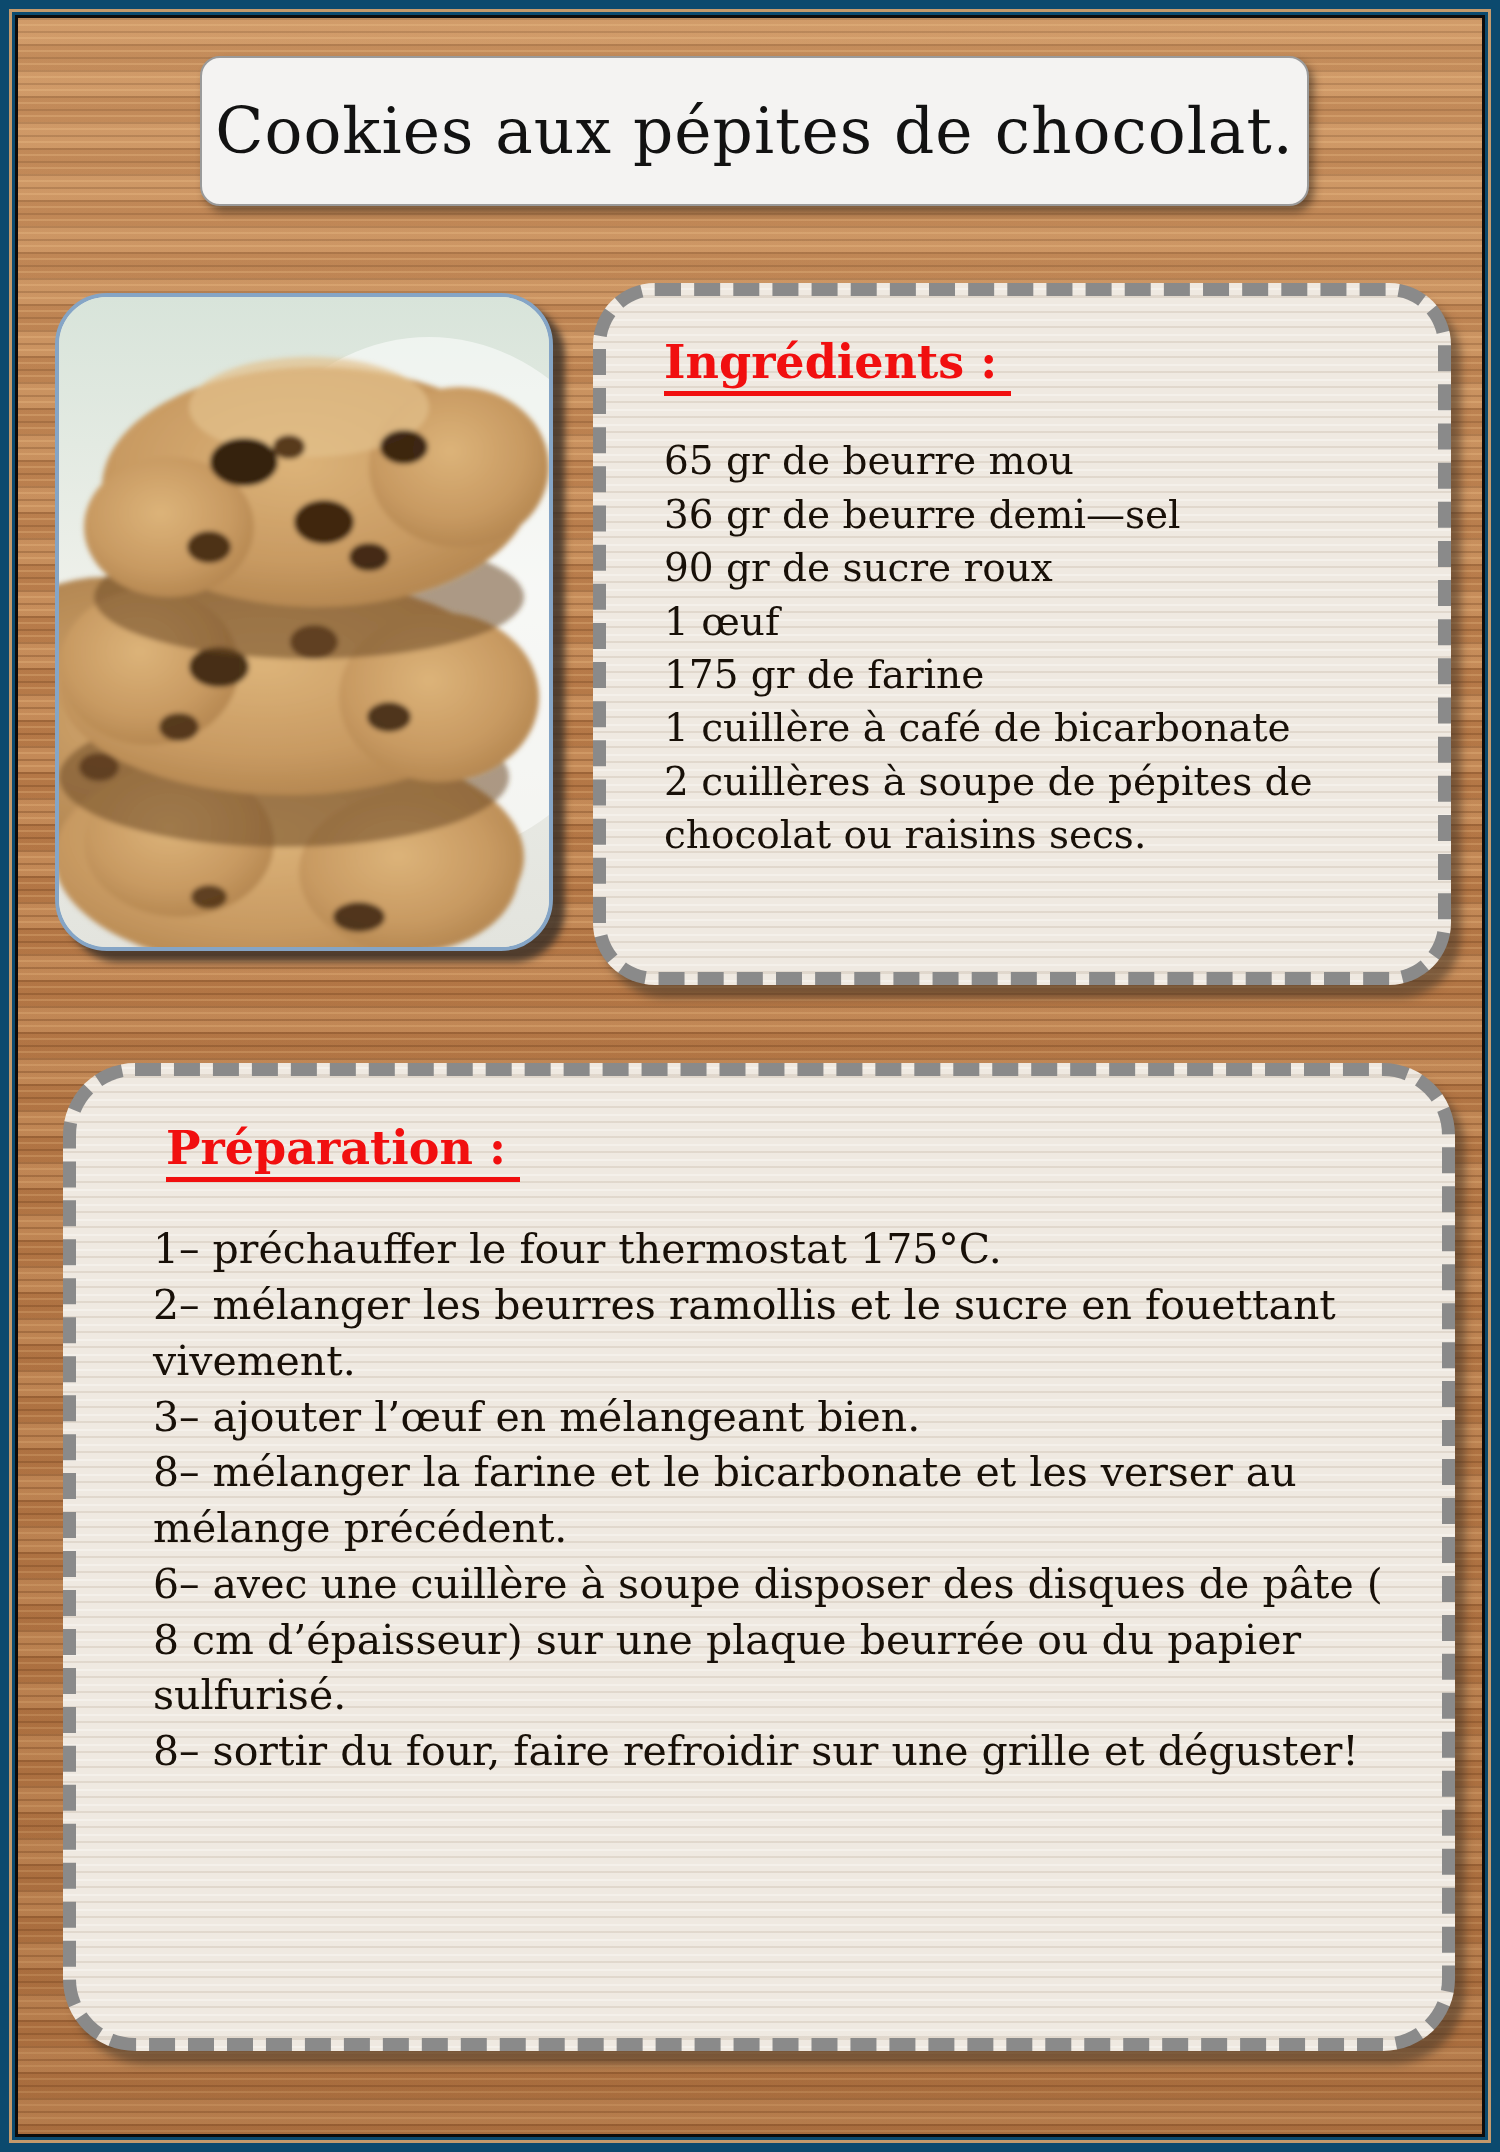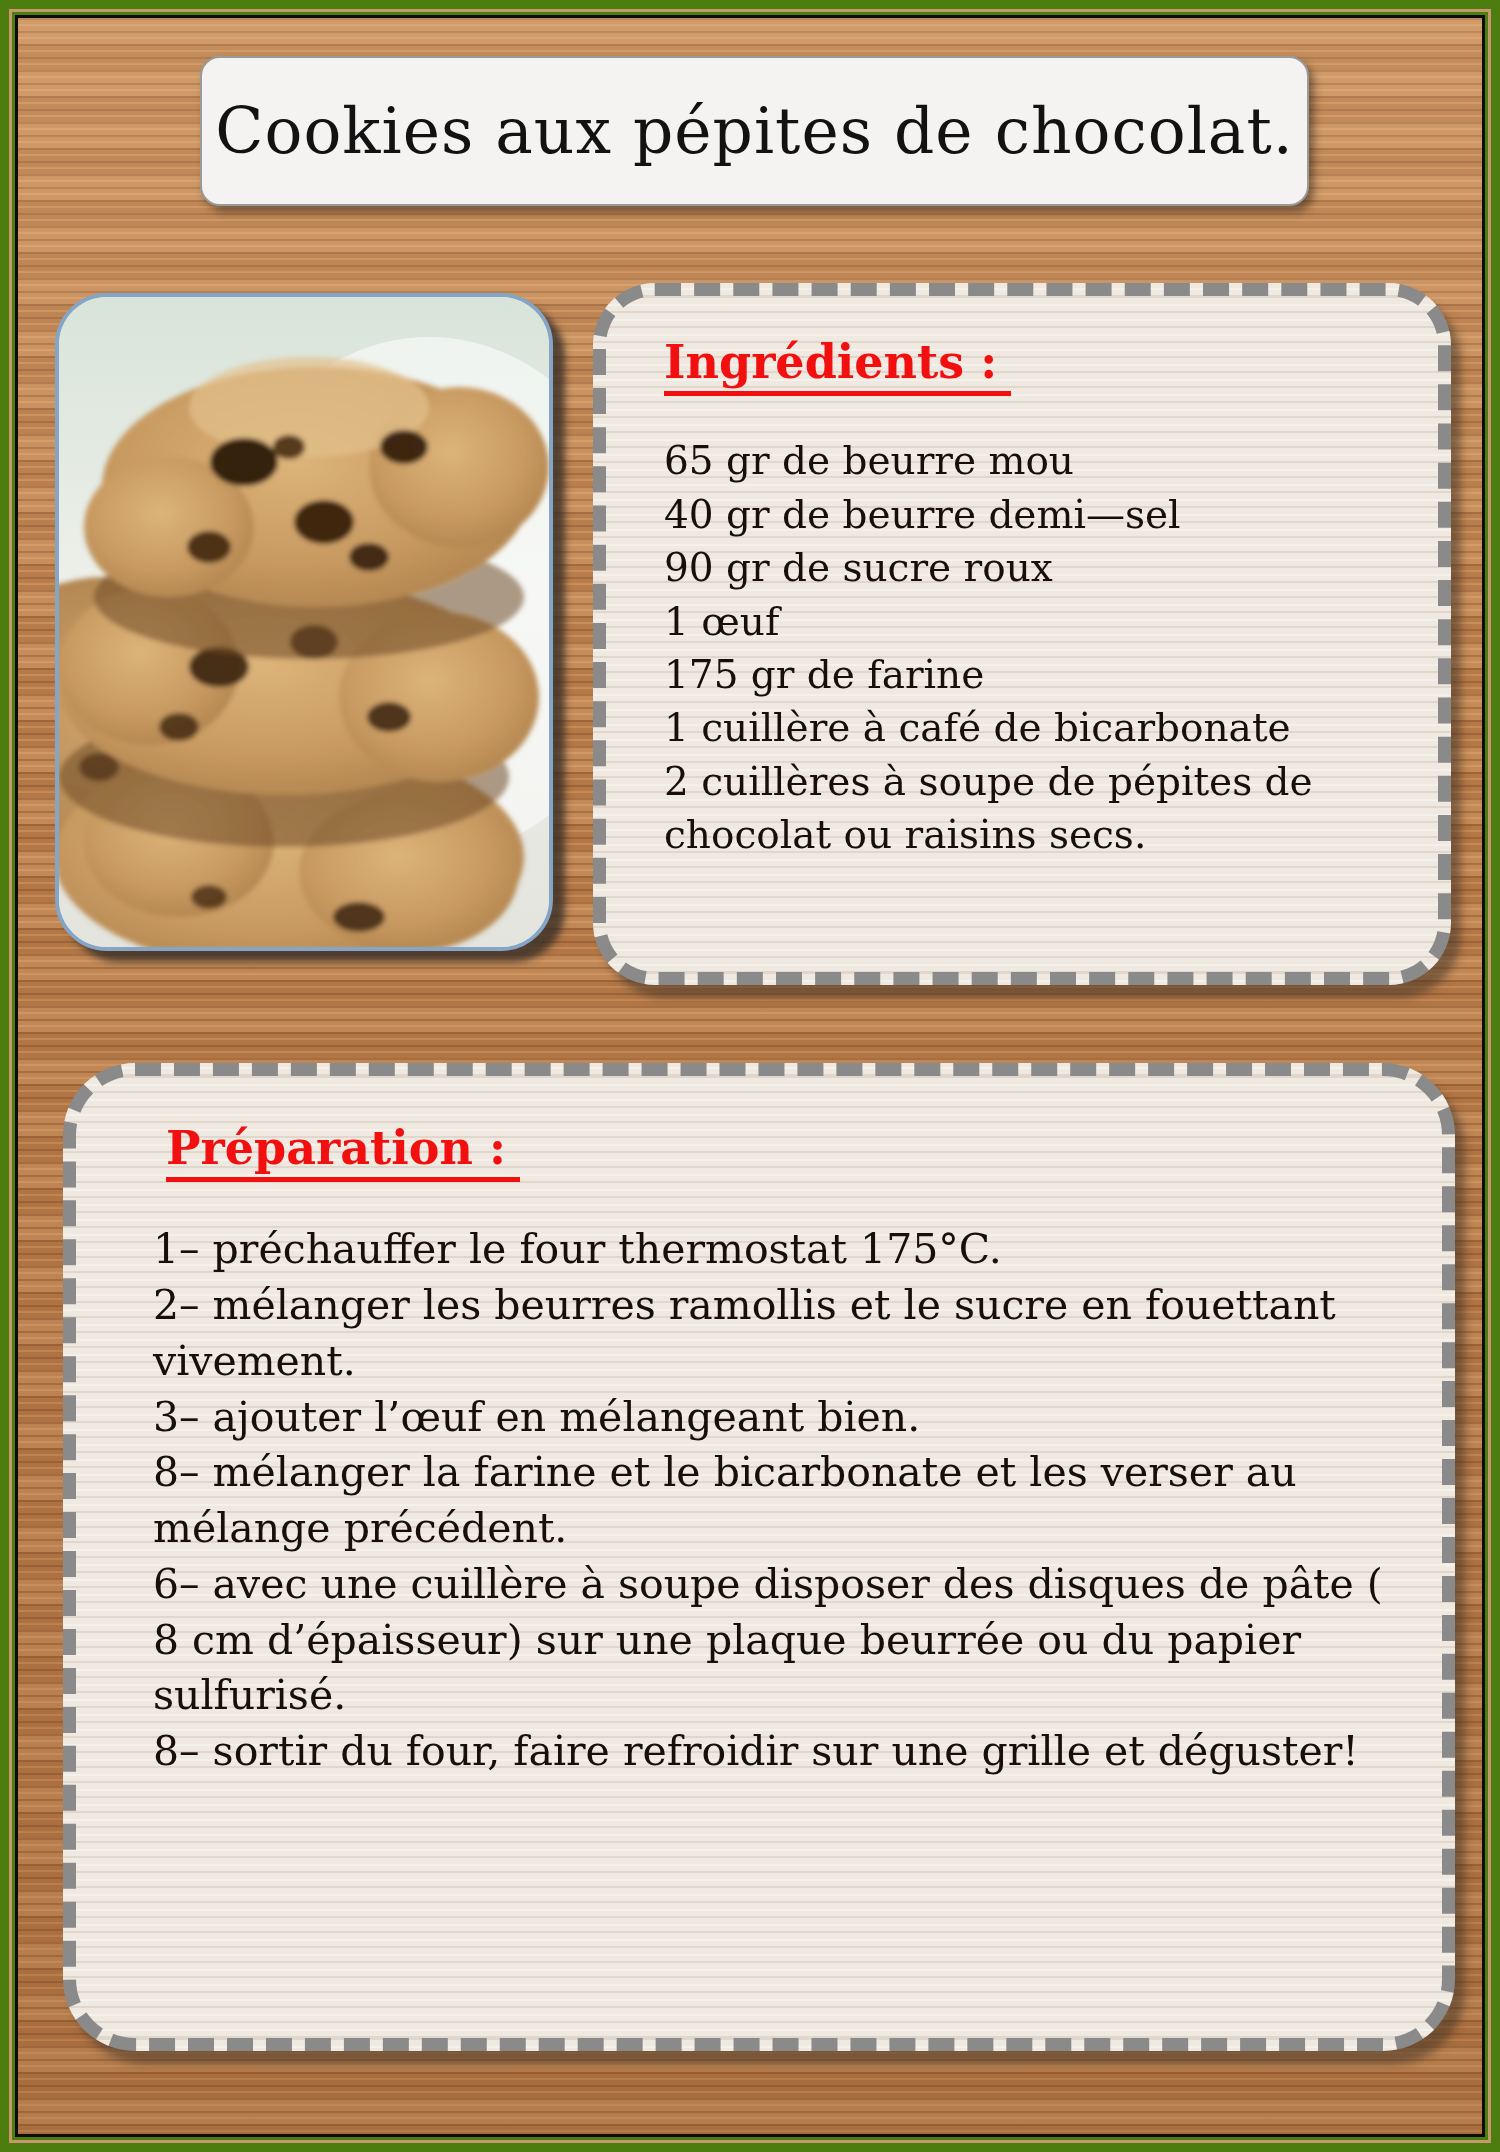--- a/index.html
+++ b/index.html
@@ -1,19 +1,19 @@
 <!DOCTYPE html>
 <html><head>
 <meta charset="utf-8">
 <style>
   html,body{margin:0;padding:0;background:#000;}
   .page{
     position:relative;
     width:1500px;height:2152px;
-    background:#4d7c0f;
+    background:#0c4a6e;
     font-family:"DejaVu Serif", serif;
     overflow:hidden;
   }
   .frame-tan{
     position:absolute;inset:9px;
     border:3px solid #c49a6c;
   }
   .wood{
     position:absolute;inset:3px;
     border:3px solid #0c0c0c;
@@ -162,21 +162,21 @@
         <ellipse cx="150" cy="250" rx="22" ry="16" fill="#402711" opacity="0.9"></ellipse>
         <ellipse cx="310" cy="260" rx="20" ry="14" fill="#35200d" opacity="0.9"></ellipse>
         <ellipse cx="230" cy="150" rx="16" ry="12" fill="#4a2d13" opacity="0.9"></ellipse>
       </g>
     </svg>
   </div>
 
   <div class="card ingredients-card">
     <span class="card-heading">Ingrédients :</span>
     <div class="ingredient-line">65 gr de beurre mou</div>
-    <div class="ingredient-line">40 gr de beurre demi—sel</div>
+    <div class="ingredient-line">36 gr de beurre demi—sel</div>
     <div class="ingredient-line">90 gr de  sucre roux</div>
     <div class="ingredient-line">1 œuf</div>
     <div class="ingredient-line">175 gr de farine</div>
     <div class="ingredient-line">1 cuillère à café de bicarbonate</div>
     <div class="ingredient-line">2 cuillères à soupe de pépites de chocolat ou raisins secs.</div>
   </div>
 
   <div class="card preparation-card">
     <span class="card-heading">Préparation :</span>
     <div class="step-line">1– préchauffer le four thermostat 175°C.</div>

